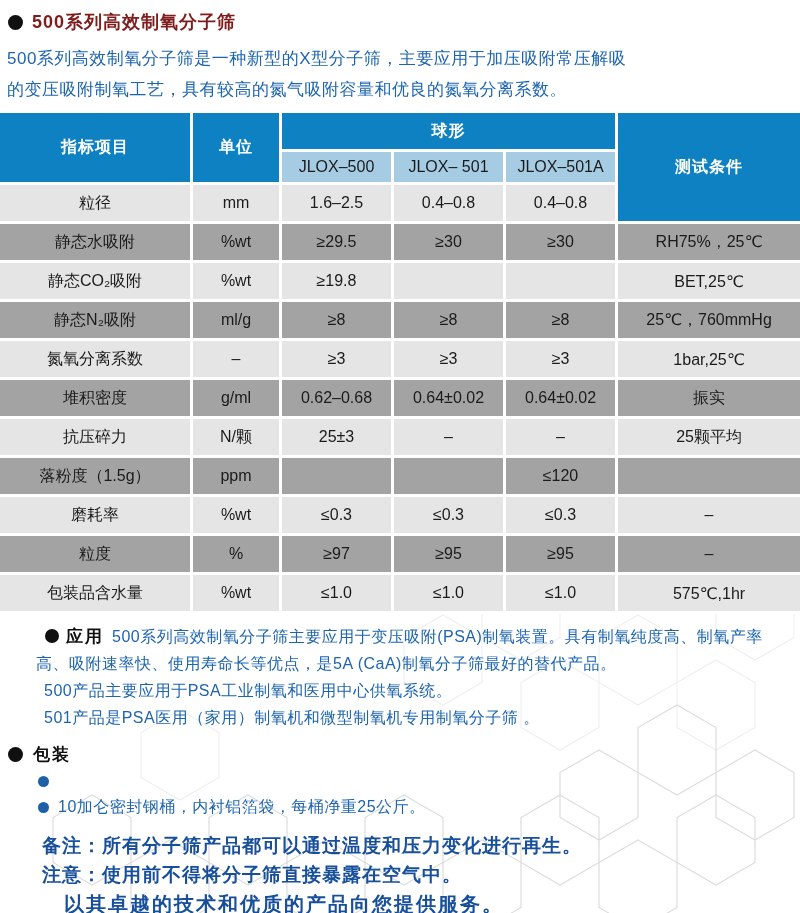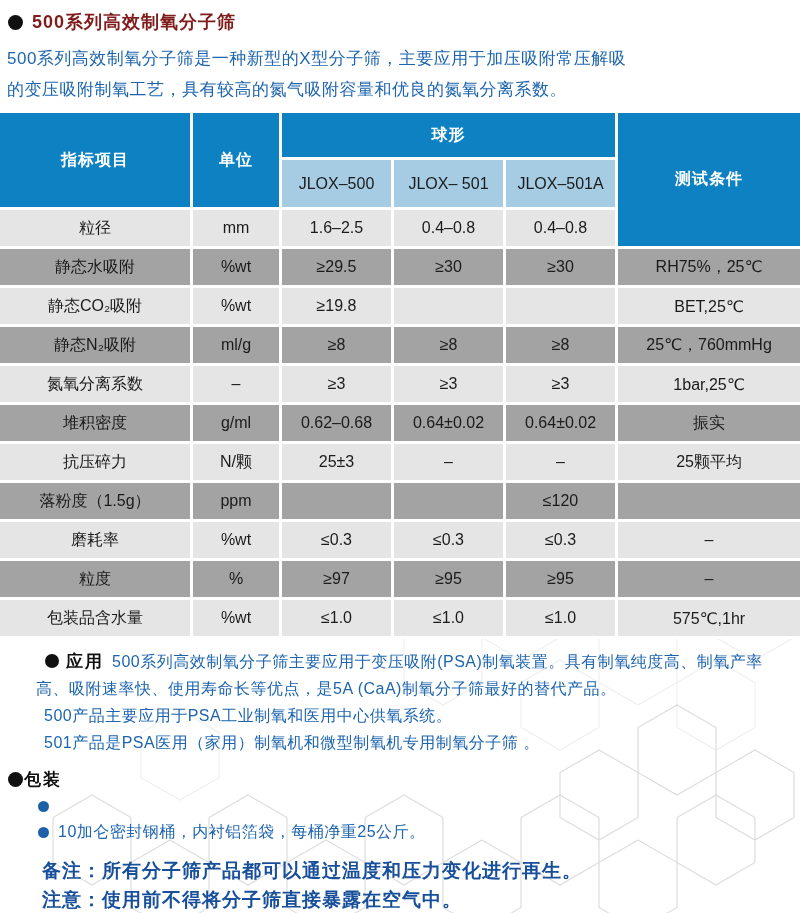--- a/index.html
+++ b/index.html
@@ -17,36 +17,36 @@
   .title-text{font-size:18px;font-weight:bold;color:#7f1d1d;letter-spacing:1px;}
 
   
   .intro{padding:9px 10px 5px 7px;color:#1e65ae;font-size:17px;line-height:31px;white-space:pre-line;letter-spacing:0.5px;}
 
   
   table.spec{border-collapse:separate;border-spacing:3px;table-layout:fixed;
     width:806px;margin-left:-3px;background:#ffffff;}
   table.spec th,table.spec td{text-align:center;vertical-align:middle;overflow:hidden;padding:0 2px;}
   th.dark{background:#0d81c2;color:#ffffff;font-weight:bold;font-size:16px;letter-spacing:1px;}
-  tr.hdr1 th{height:44px;}
-  tr.hdr2 th{height:47px;}
+  tr.hdr1 th{height:36px;}
+  tr.hdr2 th{height:30px;}
   tr.model-row th{background:#a5cce3;color:#1b1b1b;font-weight:normal;font-size:16px;}
   table.spec td{height:36px;font-size:16px;color:#1b1b1b;}
   tr.medium td{background:#e5e5e5;}
   tr.light td{background:#a3a3a3;}
 
   
   .app-section{padding:9px 19px 0 0;margin-left:36px;}
   .app-par{margin:0;font-size:16px;line-height:27px;color:#1e65ae;letter-spacing:0.5px;}
   .sec-heading{font-size:17px;font-weight:bold;color:#101010;margin-right:8px;letter-spacing:2px;}
   .app-line{font-size:16px;line-height:27px;color:#1e65ae;padding-left:8px;letter-spacing:0.5px;}
 
   
   .pack-section{padding:12px 8px 0 8px;}
-  .pack-title{display:flex;align-items:center;gap:1px;}
+  .pack-title{display:flex;align-items:center;gap:10px;}
   .pack-item{display:flex;align-items:center;gap:9px;padding-left:30px;margin-top:10px;
     color:#1e65ae;font-size:16px;letter-spacing:0.5px;}
   .bullet-blue{width:11px;height:11px;border-radius:50%;background:#1d60a8;flex:0 0 auto;}
 
   
   .notes{padding:13px 8px 0 2px;color:#174f9a;font-weight:bold;}
   .note-line{font-size:19px;line-height:29px;letter-spacing:1px;margin-left:40px;}
   .note-final{margin-left:62px;font-size:20px;line-height:30px;letter-spacing:2px;}
 </style>
 </head>

